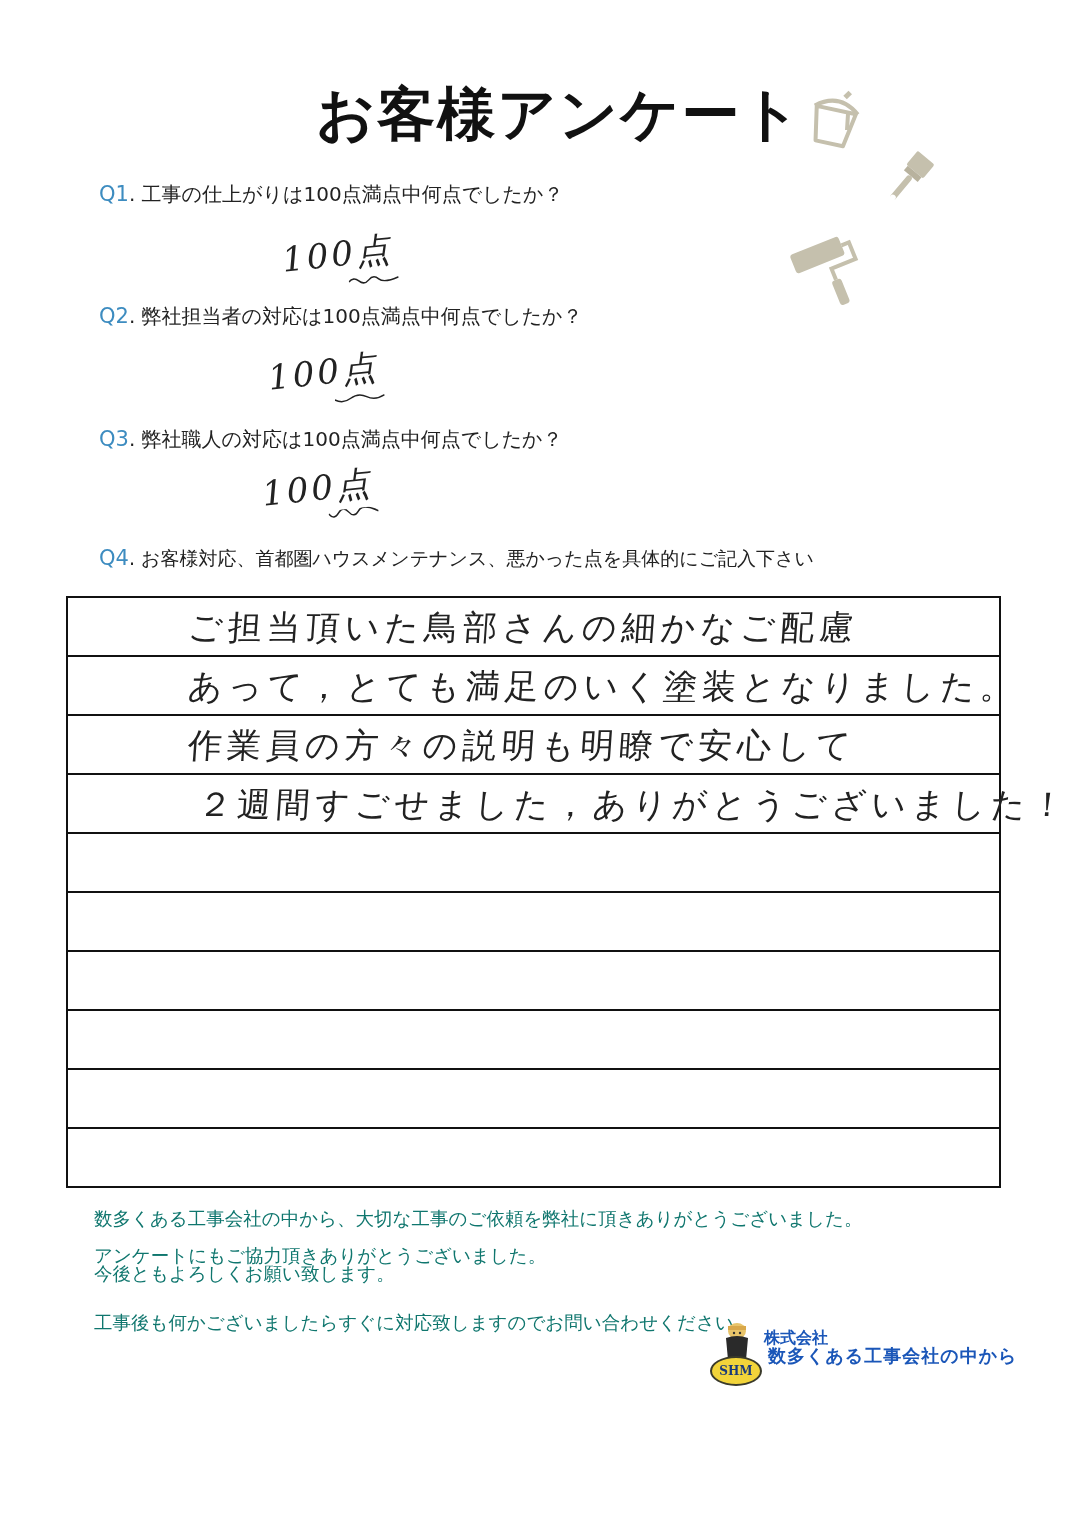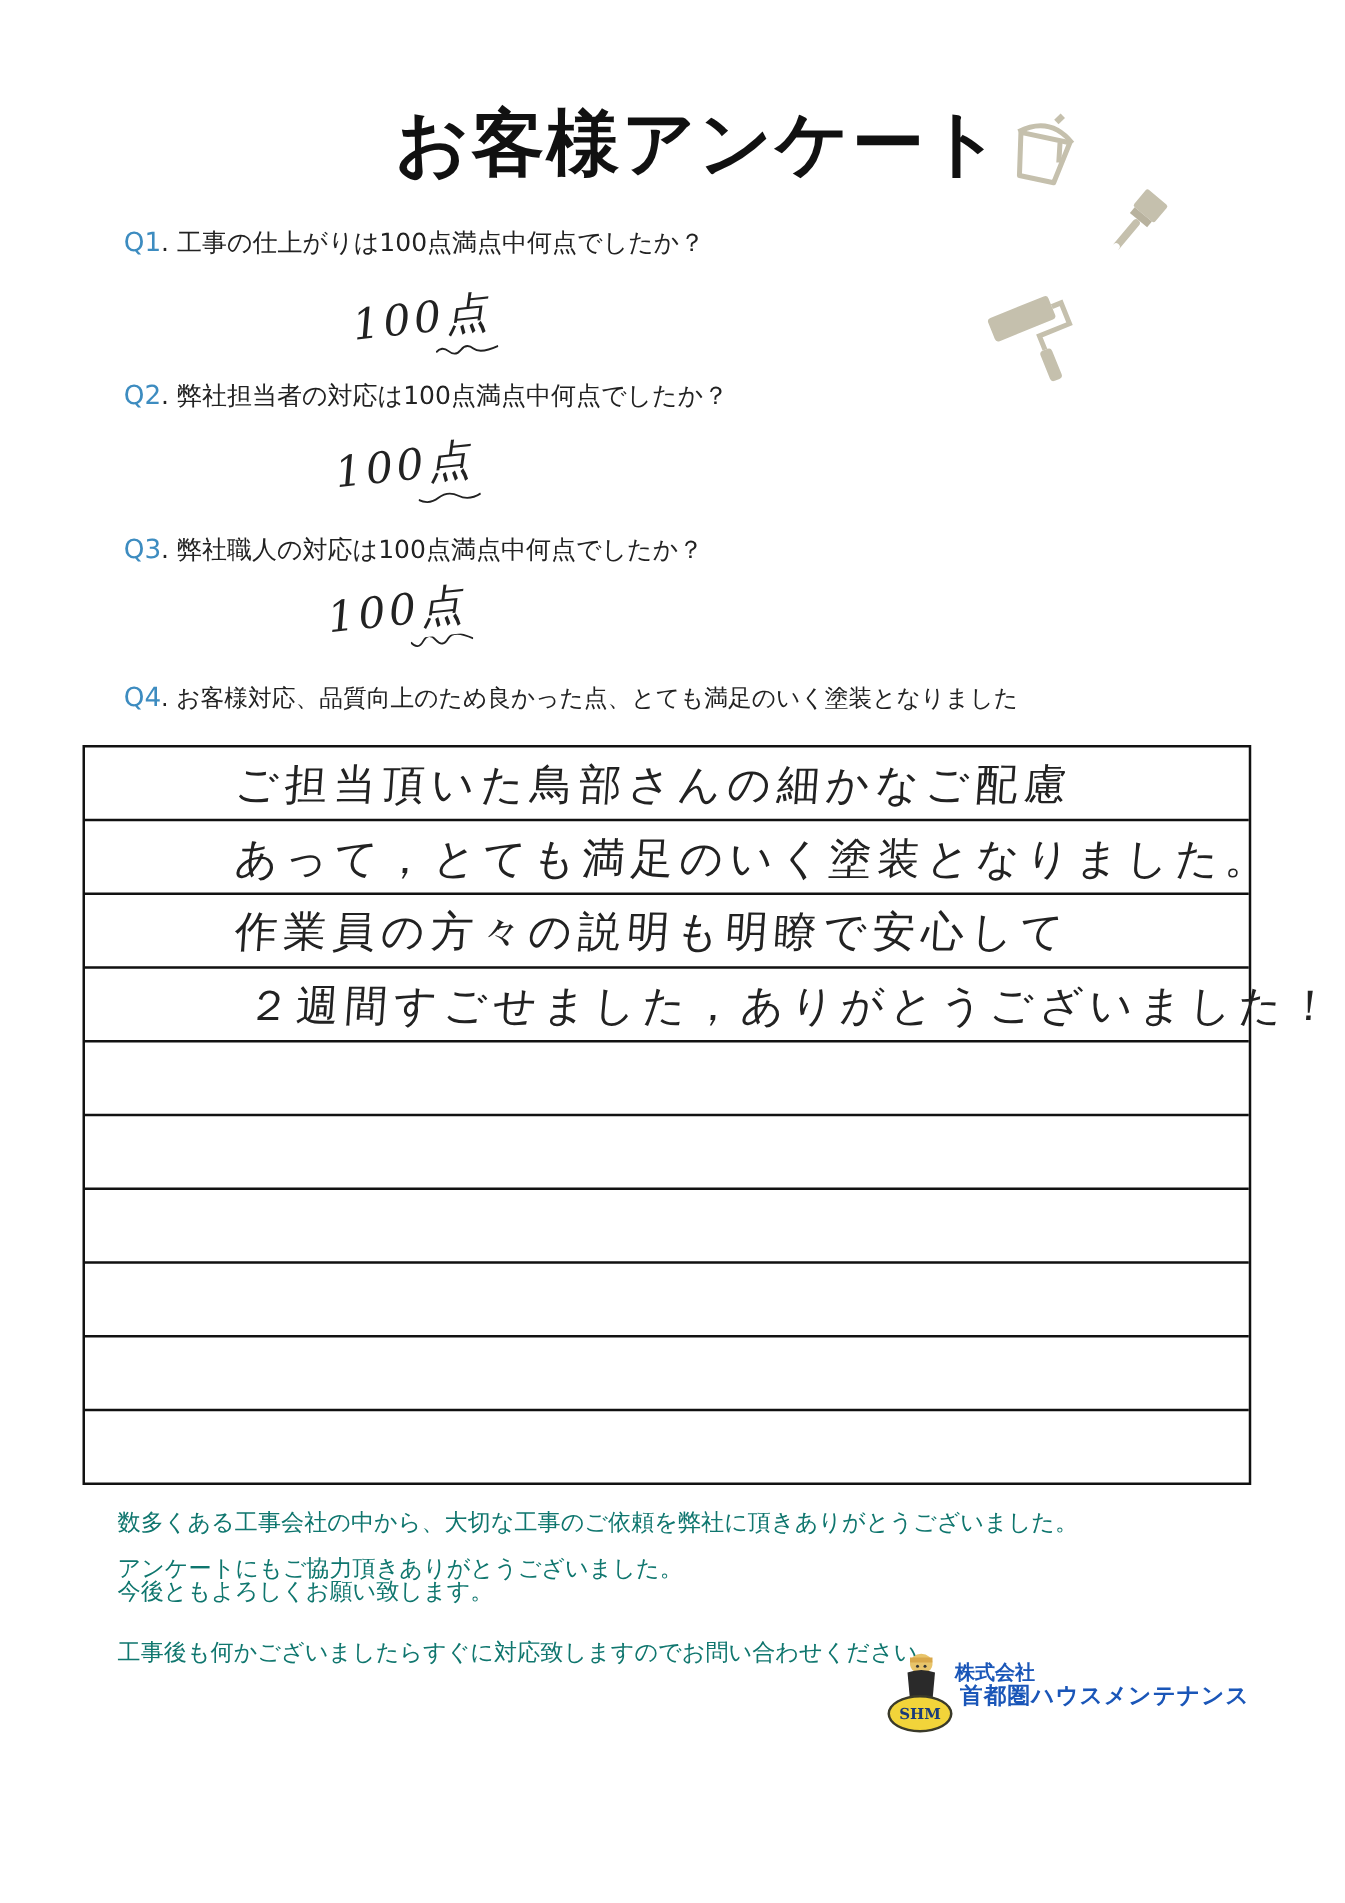--- a/index.html
+++ b/index.html
@@ -110,21 +110,21 @@
   <span class="qnum">Q3</span><span>. 弊社職人の対応は100点満点中何点でしたか？</span>
 </div>
 <div class="answer" style="left:262px;top:466px">
   <span>100点</span>
   <svg class="squiggle" viewBox="0 0 50 10">
       <path d="M0 3 Q5 10 10 3 T20 3 T30 3 T50 5" fill="none" stroke="#222" stroke-width="1.5"></path>
     </svg>
 </div>
 
 <div class="q" style="top:544px;font-size:19px">
-  <span class="qnum">Q4</span><span>. お客様対応、品質向上のため良かった点、とても満足のいく塗装となりました</span>
+  <span class="qnum">Q4</span><span>. お客様対応、首都圏ハウスメンテナンス、悪かった点を具体的にご記入下さい</span>
 </div>
 
 <div class="comment-table">
   <div class="row">
       <span class="hand">ご担当頂いた鳥部さんの細かなご配慮</span>
     </div>
   <div class="row">
       <span class="hand">あって，とても満足のいく塗装となりました。</span>
     </div>
   <div class="row">
@@ -161,14 +161,14 @@
 <div class="logo">
   <svg class="mascot" viewBox="0 0 34 40">
     <ellipse cx="17" cy="9" rx="9" ry="8" fill="#e8c46a"></ellipse>
     <rect x="8" y="4" width="18" height="4" fill="#d9a84a"></rect>
     <path d="M6 16 Q17 12 28 16 L26 38 L8 38 Z" fill="#2a2a2a"></path>
     <circle cx="14" cy="11" r="1.2" fill="#333"></circle>
     <circle cx="20" cy="11" r="1.2" fill="#333"></circle>
   </svg>
   <div class="badge">SHM</div>
   <div class="company-prefix">株式会社</div>
-  <div class="company-name">首都圏ハウスメンテナンス</div>
+  <div class="company-name">数多くある工事会社の中から</div>
 </div>
 
 </body></html>

